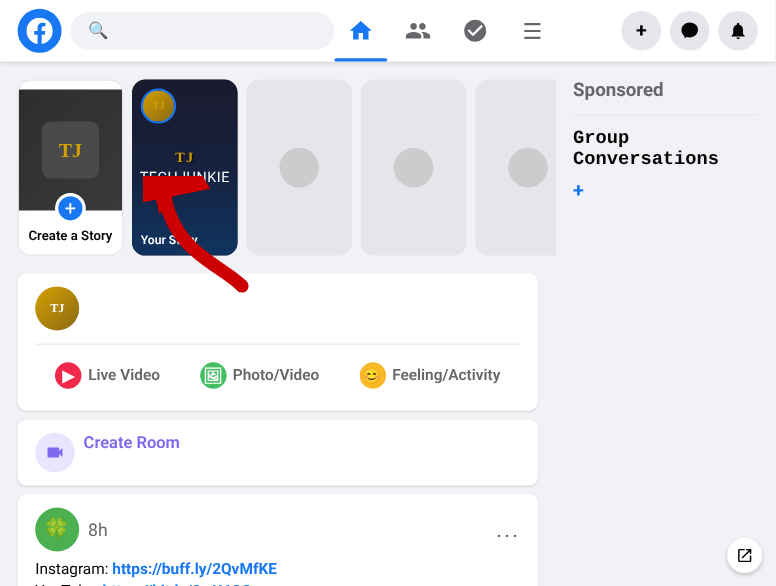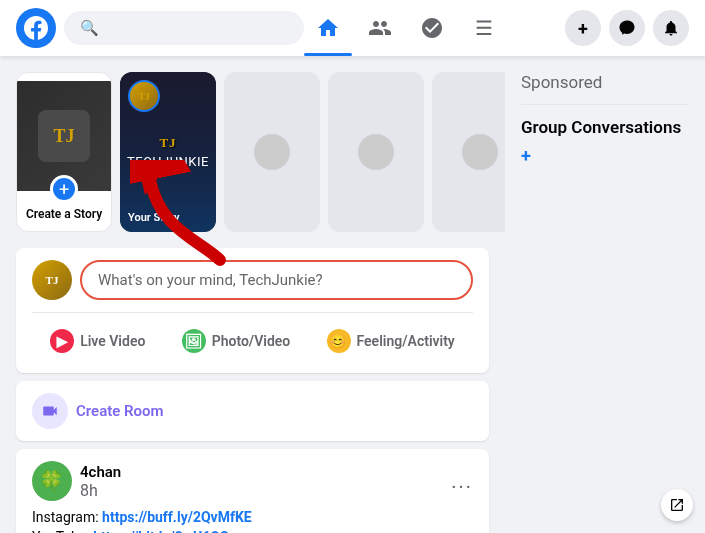--- a/index.html
+++ b/index.html
@@ -344,21 +344,20 @@
     
     .create-room-box {
       background: #fff;
       border-radius: 8px;
       padding: 12px 16px;
       box-shadow: 0 1px 2px rgba(0,0,0,0.1);
       margin-bottom: 8px;
     }
     .create-room-btn {
       display: flex;
-      align-items: center;
       gap: 8px;
       cursor: pointer;
       font-size: 15px;
       font-weight: 600;
       color: #7b68ee;
     }
     .room-icon {
       width: 36px;
       height: 36px;
       border-radius: 50%;
@@ -423,34 +422,35 @@
     }
 
     
     .right-sidebar {
       width: 200px;
       padding: 16px;
       background: #f0f2f5;
     }
     .sidebar-section-title {
       font-size: 17px;
-      font-weight: 400;
+      font-weight: 700;
       color: #65676b;
       margin-bottom: 12px;
     }
     .sidebar-divider {
       height: 1px;
       background: #e4e6eb;
       margin: 12px 0;
     }
     .group-conv-title {
       font-size: 17px;
       font-weight: 600;
       color: #050505;
       margin-bottom: 8px;
+      font-family: Liberation Mono, monospace;
     }
     .create-group-btn {
       display: flex;
       align-items: center;
       gap: 6px;
       font-size: 15px;
       color: #1877f2;
       cursor: pointer;
       font-weight: 500;
     }
@@ -573,23 +573,20 @@
         <div class="empty-dot"></div>
       </div>
 
     </div>
 
     <div class="post-box">
       <div class="post-input-row">
         <div class="post-avatar">
           <span style="font-size:11px; font-weight:900; font-family:serif;">TJ</span>
         </div>
-        <div class="post-input-field">
-          <span style="color:#65676b; font-size:15px;">What's on your mind, TechJunkie?</span>
-        </div>
       </div>
       <div class="post-actions">
         <div class="post-action-btn">
           <div class="action-icon icon-red">▶</div>
           <span>Live Video</span>
         </div>
         <div class="post-action-btn">
           <div class="action-icon icon-green">🖼</div>
           <span>Photo/Video</span>
         </div>
@@ -608,21 +605,20 @@
             </svg>
         </div>
         <span>Create Room</span>
       </div>
     </div>
 
     <div class="post-card">
       <div class="post-header">
         <div class="post-user-avatar">🍀</div>
         <div class="post-user-info">
-          <div class="post-user-name">4chan</div>
           <div class="post-time">8h</div>
         </div>
         <div class="post-more">...</div>
       </div>
       <div class="post-text">
         <span>Instagram:</span>
         <a class="post-link">https://buff.ly/2QvMfKE</a>
       </div>
       <div class="post-text">
         <span>YouTube:</span>

